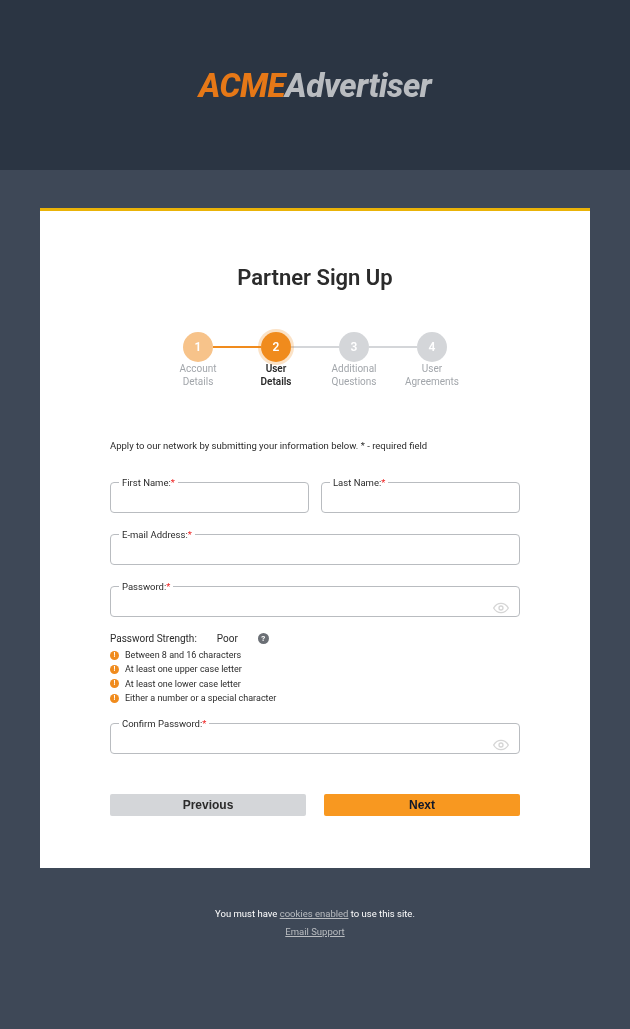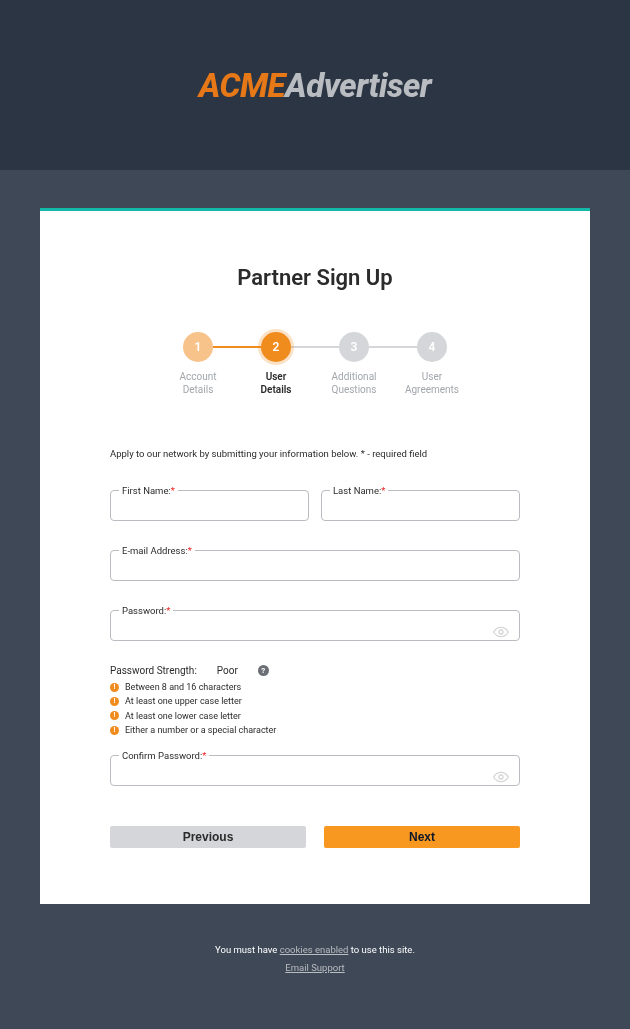--- a/index.html
+++ b/index.html
@@ -23,22 +23,22 @@
       font-style: italic;
       letter-spacing: -0.5px;
     }
     .logo .acme { color: #e67817; }
     .logo .advertiser { color: #b9bcc0; }
     .main-wrap {
       padding: 38px 40px 30px 40px;
     }
     .card {
       background: #fff;
-      border-top: 3px solid #14b8a6;
-      padding: 54px 70px 56px 70px;
+      border-top: 3px solid #eab308;
+      padding: 54px 70px 32px 70px;
       min-height: 660px;
       position: relative;
     }
     .page-title {
       text-align: center;
       font-size: 22px;
       font-weight: 600;
       color: #2b2b2b;
       margin-bottom: 42px;
     }
@@ -65,21 +65,21 @@
       justify-content: center;
       font-size: 12px;
       font-weight: 600;
       color: #fff;
       z-index: 2;
     }
     .step-circle.done { background: #f7c38a; color: #fff; }
     .step-circle.active { background: #f08b1d; box-shadow: 0 0 0 3px rgba(240,139,29,0.25); }
     .step-circle.pending { background: #d4d6d9; color: #fff; }
     .step-label {
-      margin-top: 8px;
+      margin-top: 0;
       font-size: 10px;
       line-height: 1.3;
       text-align: center;
     }
     .step-label.done { color: #a2a6ab; }
     .step-label.active { color: #2b2b2b; font-weight: 600; }
     .step-label.pending { color: #a2a6ab; }
     .step-line {
       position: absolute;
       top: 14px;
@@ -91,21 +91,21 @@
     .step-line.active { background: #f08b1d; }
     .step-line.pending { background: #d4d6d9; }
     .instruction {
       font-size: 9.5px;
       color: #2b2b2b;
       margin-bottom: 26px;
     }
     .form-row {
       display: flex;
       gap: 12px;
-      margin-bottom: 24px;
+      margin-bottom: 16px;
     }
     .form-group {
       flex: 1;
       position: relative;
     }
     fieldset.field {
       border: 1px solid #b9bcc0;
       border-radius: 4px;
       padding: 0 10px;
       height: 36px;

